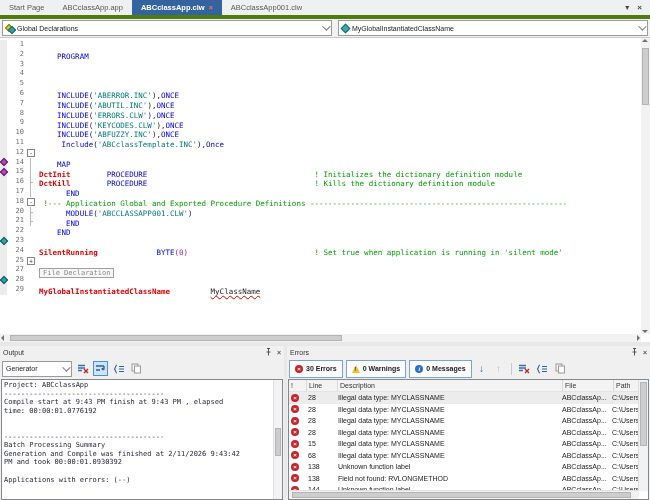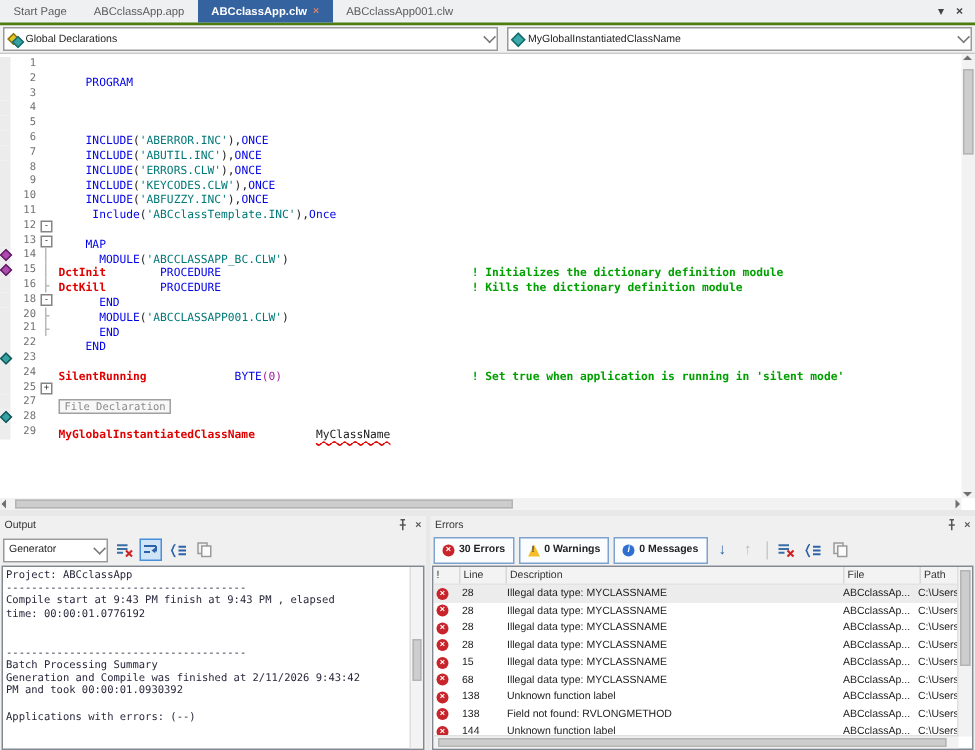--- a/index.html
+++ b/index.html
@@ -1,21 +1,21 @@
 <!DOCTYPE html>
 <html><head>
 <meta charset="utf-8">
 <style>
   html,body{margin:0;padding:0;}
   body{width:650px;height:500px;overflow:hidden;background:#f0f0f0;
        font-family:"Liberation Sans",sans-serif;-webkit-font-smoothing:antialiased;position:relative;}
   .app{position:absolute;inset:0;display:flex;flex-direction:column;}
 
   
-  .tabbar{height:15px;background:#eef0f1;border-bottom:2px solid #4d7c0f;display:flex;align-items:stretch;}
+  .tabbar{height:15px;background:#eef0f1;border-bottom:4px solid #4d7c0f;display:flex;align-items:stretch;}
   .tabstrip{display:flex;align-items:stretch;}
   .tab{padding:0 9px;font-size:7.5px;line-height:15px;color:#5a5a5a;white-space:nowrap;cursor:default;}
   .tab.active{background:#35639f;color:#fff;font-weight:bold;display:flex;align-items:center;gap:4px;}
   .tab-x{color:#e0825f;font-weight:bold;font-size:7px;}
   .tabbar-right{margin-left:auto;display:flex;align-items:center;gap:8px;padding:0 8px;color:#444;font-size:8px;}
 
   
   .comborow{height:18px;background:#f2f2f2;display:flex;align-items:center;gap:6px;padding:0 2px;}
   .combo{height:14px;background:#fff;border:1px solid #9a9a9a;display:flex;align-items:center;
          font-size:7px;color:#222;padding:0 3px;gap:3px;position:relative;}
@@ -40,21 +40,21 @@
   .dmt{background:#36a3a3;border:1px solid #14555a;}
   .num{width:17px;flex:none;text-align:right;padding-right:2px;color:#707070;font-size:7px;}
   .fold{width:9px;flex:none;position:relative;}
   .fbox{position:absolute;left:1px;top:1.5px;width:6px;height:6px;border:1px solid #848484;background:#fff;
         font-size:6px;line-height:5px;text-align:center;color:#333;}
   .fline:before{content:"";position:absolute;left:4px;top:0;bottom:0;border-left:1px solid #b9b9b9;}
   .fend:after{content:"";position:absolute;left:4px;top:5px;width:3px;border-top:1px solid #b9b9b9;}
   .code{flex:1;padding-left:4px;color:#202020;margin-top:12px;}
   .kw{color:#0000e6;}
   .str{color:#007878;}
-  .cmt{color:#00a000;font-weight:bold;}
+  .cmt{color:#00a000;}
   .lbl{color:#e00000;font-weight:bold;}
   .num2{color:#a020a0;}
   .pln{color:#202020;}
   .errw{color:#202020;text-decoration:underline wavy #e00000 1px;text-underline-offset:1px;}
   .foldbox{border:1px solid #a0a0a0;background:#f7f7f7;color:#8a8a8a;padding:0 3px;font-size:7px;text-align:right;}
 
   
   .sb{background:#f2f2f2;position:absolute;}
   .sbv{right:0;top:0;bottom:8px;width:9px;}
   .sbh{left:0;right:9px;bottom:0;height:8px;}
@@ -160,24 +160,24 @@
         <div class="line"><span class="mk"></span><span class="num">3</span><span class="fold"></span><span class="code"></span></div>
         <div class="line"><span class="mk"></span><span class="num">4</span><span class="fold"></span><span class="code"></span></div>
         <div class="line"><span class="mk"></span><span class="num">5</span><span class="fold"></span><span class="code"><span>    </span><span class="kw">INCLUDE</span><span class="pln">(</span><span class="str">'ABERROR.INC'</span><span class="pln">),</span><span class="kw">ONCE</span></span></div>
         <div class="line"><span class="mk"></span><span class="num">6</span><span class="fold"></span><span class="code"><span>    </span><span class="kw">INCLUDE</span><span class="pln">(</span><span class="str">'ABUTIL.INC'</span><span class="pln">),</span><span class="kw">ONCE</span></span></div>
         <div class="line"><span class="mk"></span><span class="num">7</span><span class="fold"></span><span class="code"><span>    </span><span class="kw">INCLUDE</span><span class="pln">(</span><span class="str">'ERRORS.CLW'</span><span class="pln">),</span><span class="kw">ONCE</span></span></div>
         <div class="line"><span class="mk"></span><span class="num">8</span><span class="fold"></span><span class="code"><span>    </span><span class="kw">INCLUDE</span><span class="pln">(</span><span class="str">'KEYCODES.CLW'</span><span class="pln">),</span><span class="kw">ONCE</span></span></div>
         <div class="line"><span class="mk"></span><span class="num">9</span><span class="fold"></span><span class="code"><span>    </span><span class="kw">INCLUDE</span><span class="pln">(</span><span class="str">'ABFUZZY.INC'</span><span class="pln">),</span><span class="kw">ONCE</span></span></div>
         <div class="line"><span class="mk"></span><span class="num">10</span><span class="fold"></span><span class="code"><span>     </span><span class="kw">Include</span><span class="pln">(</span><span class="str">'ABCclassTemplate.INC'</span><span class="pln">),</span><span class="kw">Once</span></span></div>
         <div class="line"><span class="mk"></span><span class="num">11</span><span class="fold"></span><span class="code"></span></div>
         <div class="line"><span class="mk"></span><span class="num">12</span><span class="fold"><span class="fbox">-</span></span><span class="code"><span>    </span><span class="kw">MAP</span></span></div>
-        <div class="line"><span class="mk"></span><span class="num">13</span><span class="fold"><span class="fbox">-</span></span><span class="code"><span>      </span><span class="kw">MODULE</span><span class="pln">(</span><span class="str">'ABCCLASSAPP_BC.CLW'</span><span class="pln">)</span></span></div>
         <div class="line"><span class="mk"><span class="dm dmp"></span></span><span class="num">14</span><span class="fold fline"></span><span class="code"><span class="lbl">DctInit</span><span>        </span><span class="kw">PROCEDURE</span><span>                                     </span><span class="cmt">! Initializes the dictionary definition module</span></span></div>
         <div class="line"><span class="mk"><span class="dm dmp"></span></span><span class="num">15</span><span class="fold fline"></span><span class="code"><span class="lbl">DctKill</span><span>        </span><span class="kw">PROCEDURE</span><span>                                     </span><span class="cmt">! Kills the dictionary definition module</span></span></div>
         <div class="line"><span class="mk"></span><span class="num">16</span><span class="fold fline fend"></span><span class="code"><span>      </span><span class="kw">END</span></span></div>
+        <div class="line"><span class="mk"></span><span class="num">17</span><span class="fold fline"></span><span class="code"><span> </span><span class="cmt">!--- Application Global and Exported Procedure Definitions ---------------------------------------------------------</span></span></div>
         <div class="line"><span class="mk"></span><span class="num">18</span><span class="fold"><span class="fbox">-</span></span><span class="code"><span>      </span><span class="kw">MODULE</span><span class="pln">(</span><span class="str">'ABCCLASSAPP001.CLW'</span><span class="pln">)</span></span></div>
         <div class="line"><span class="mk"></span><span class="num">20</span><span class="fold fline fend"></span><span class="code"><span>      </span><span class="kw">END</span></span></div>
         <div class="line"><span class="mk"></span><span class="num">21</span><span class="fold fline fend"></span><span class="code"><span>    </span><span class="kw">END</span></span></div>
         <div class="line"><span class="mk"></span><span class="num">22</span><span class="fold"></span><span class="code"></span></div>
         <div class="line"><span class="mk"><span class="dm dmt"></span></span><span class="num">23</span><span class="fold"></span><span class="code"><span class="lbl">SilentRunning</span><span>             </span><span class="kw">BYTE</span><span class="num2">(0)</span><span>                            </span><span class="cmt">! Set true when application is running in 'silent mode'</span></span></div>
         <div class="line"><span class="mk"></span><span class="num">24</span><span class="fold"></span><span class="code"></span></div>
         <div class="line"><span class="mk"></span><span class="num">25</span><span class="fold"><span class="fbox">+</span></span><span class="code"><span class="foldbox">File Declaration</span></span></div>
         <div class="line"><span class="mk"></span><span class="num">27</span><span class="fold"></span><span class="code"></span></div>
         <div class="line"><span class="mk"><span class="dm dmt"></span></span><span class="num">28</span><span class="fold"></span><span class="code"><span class="lbl">MyGlobalInstantiatedClassName</span><span>         </span><span class="errw">MyClassName</span></span></div>
         <div class="line"><span class="mk"></span><span class="num">29</span><span class="fold"></span><span class="code"></span></div>

